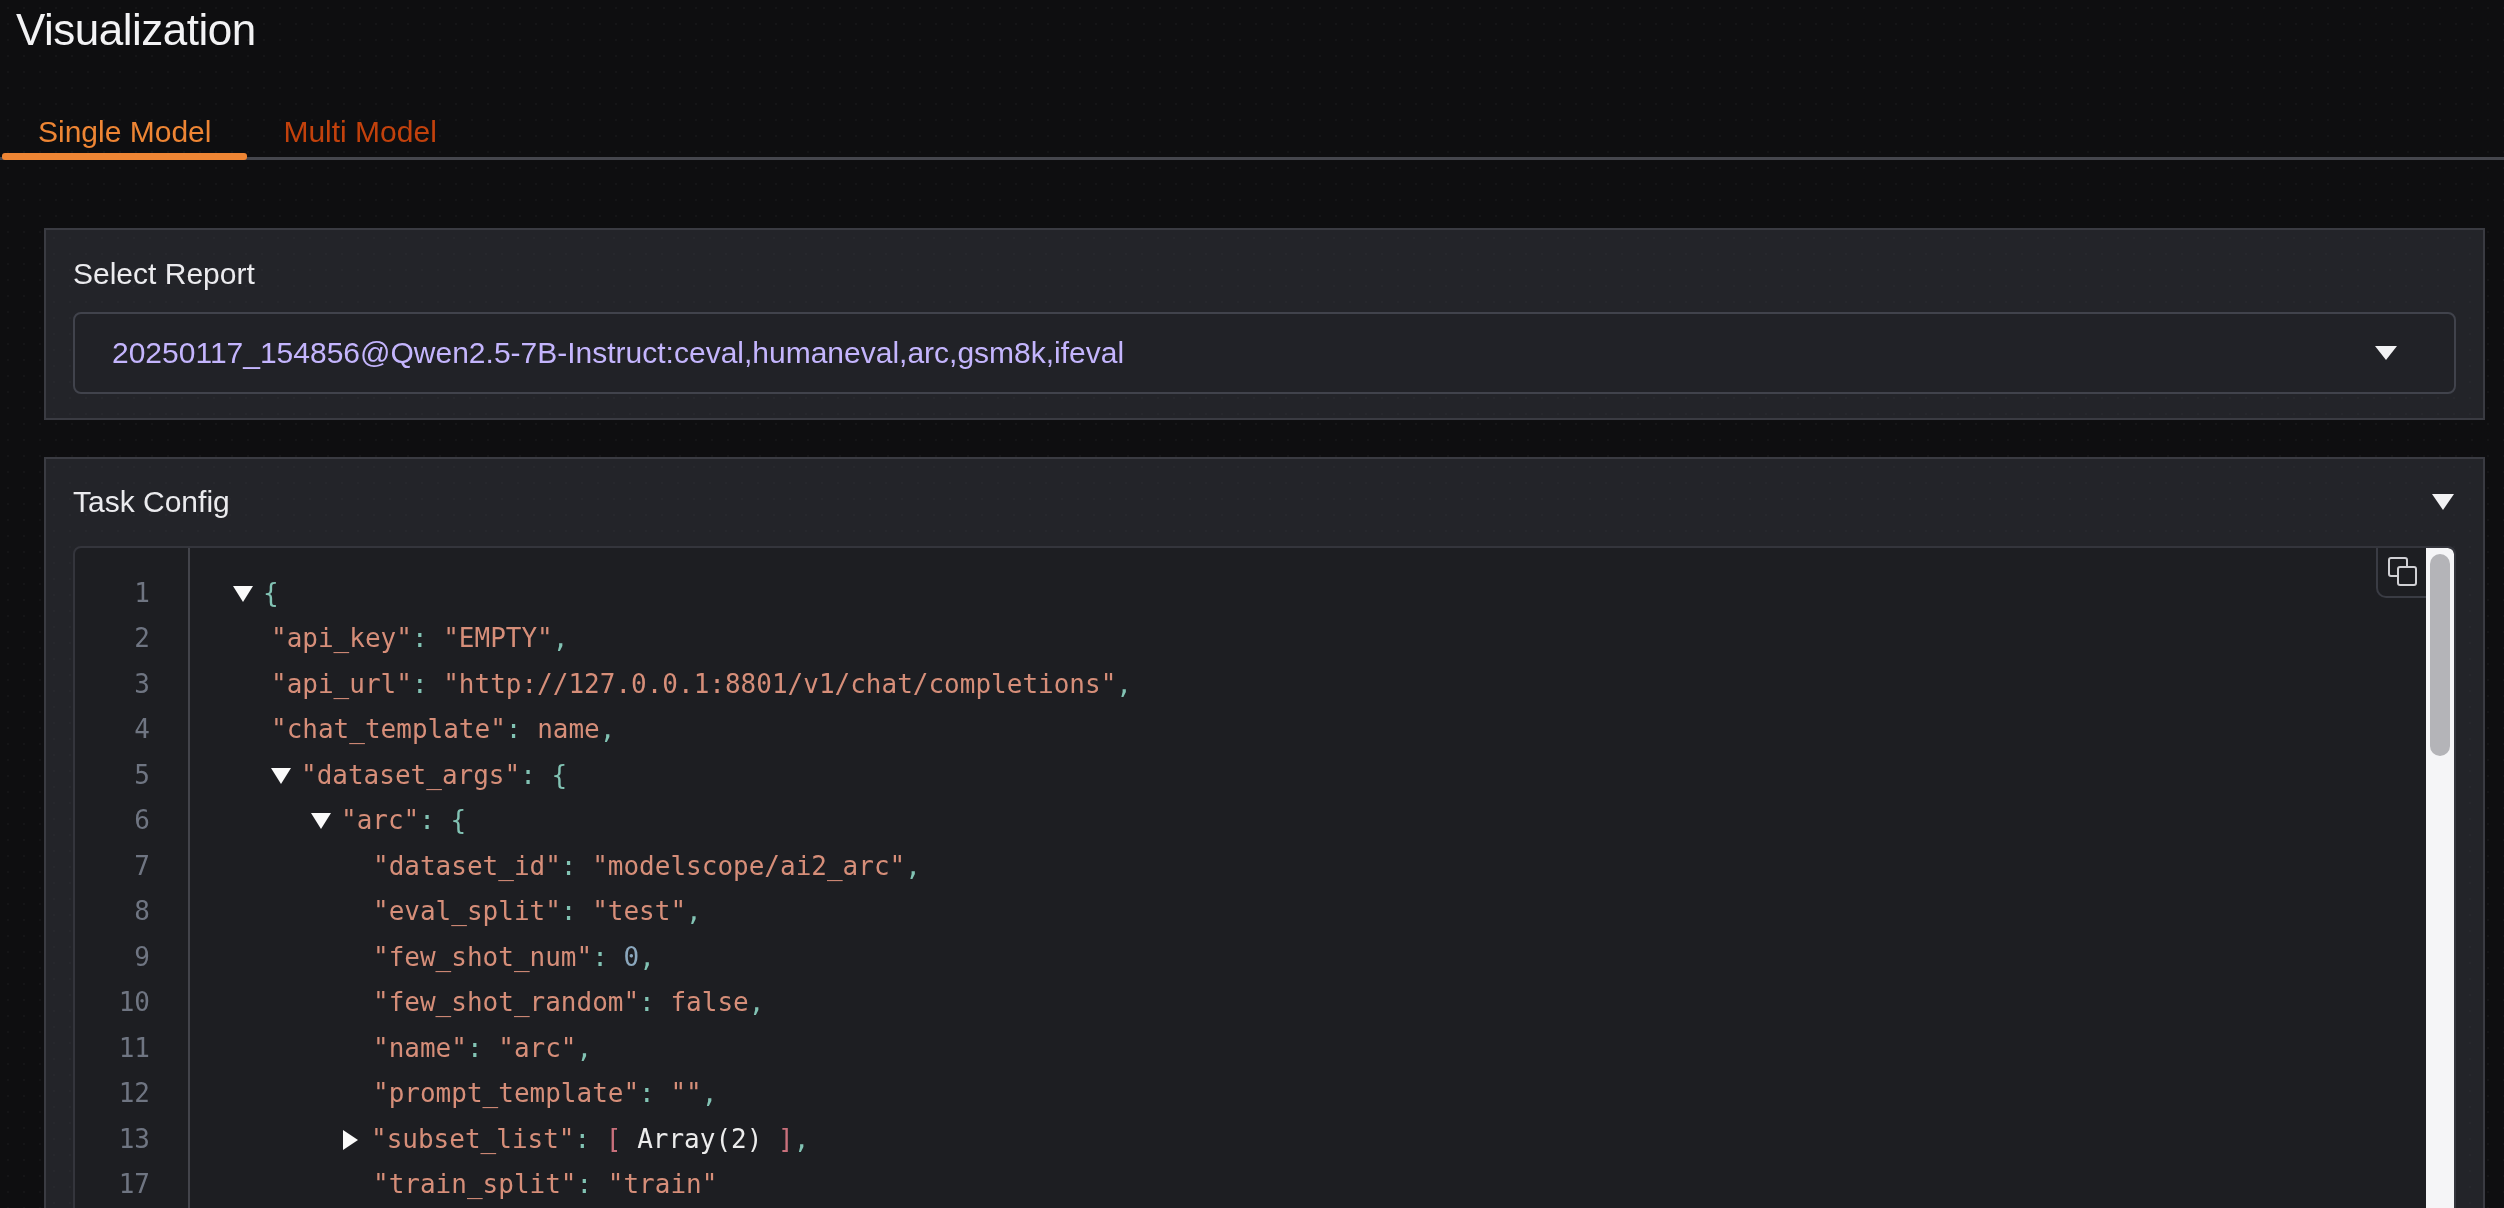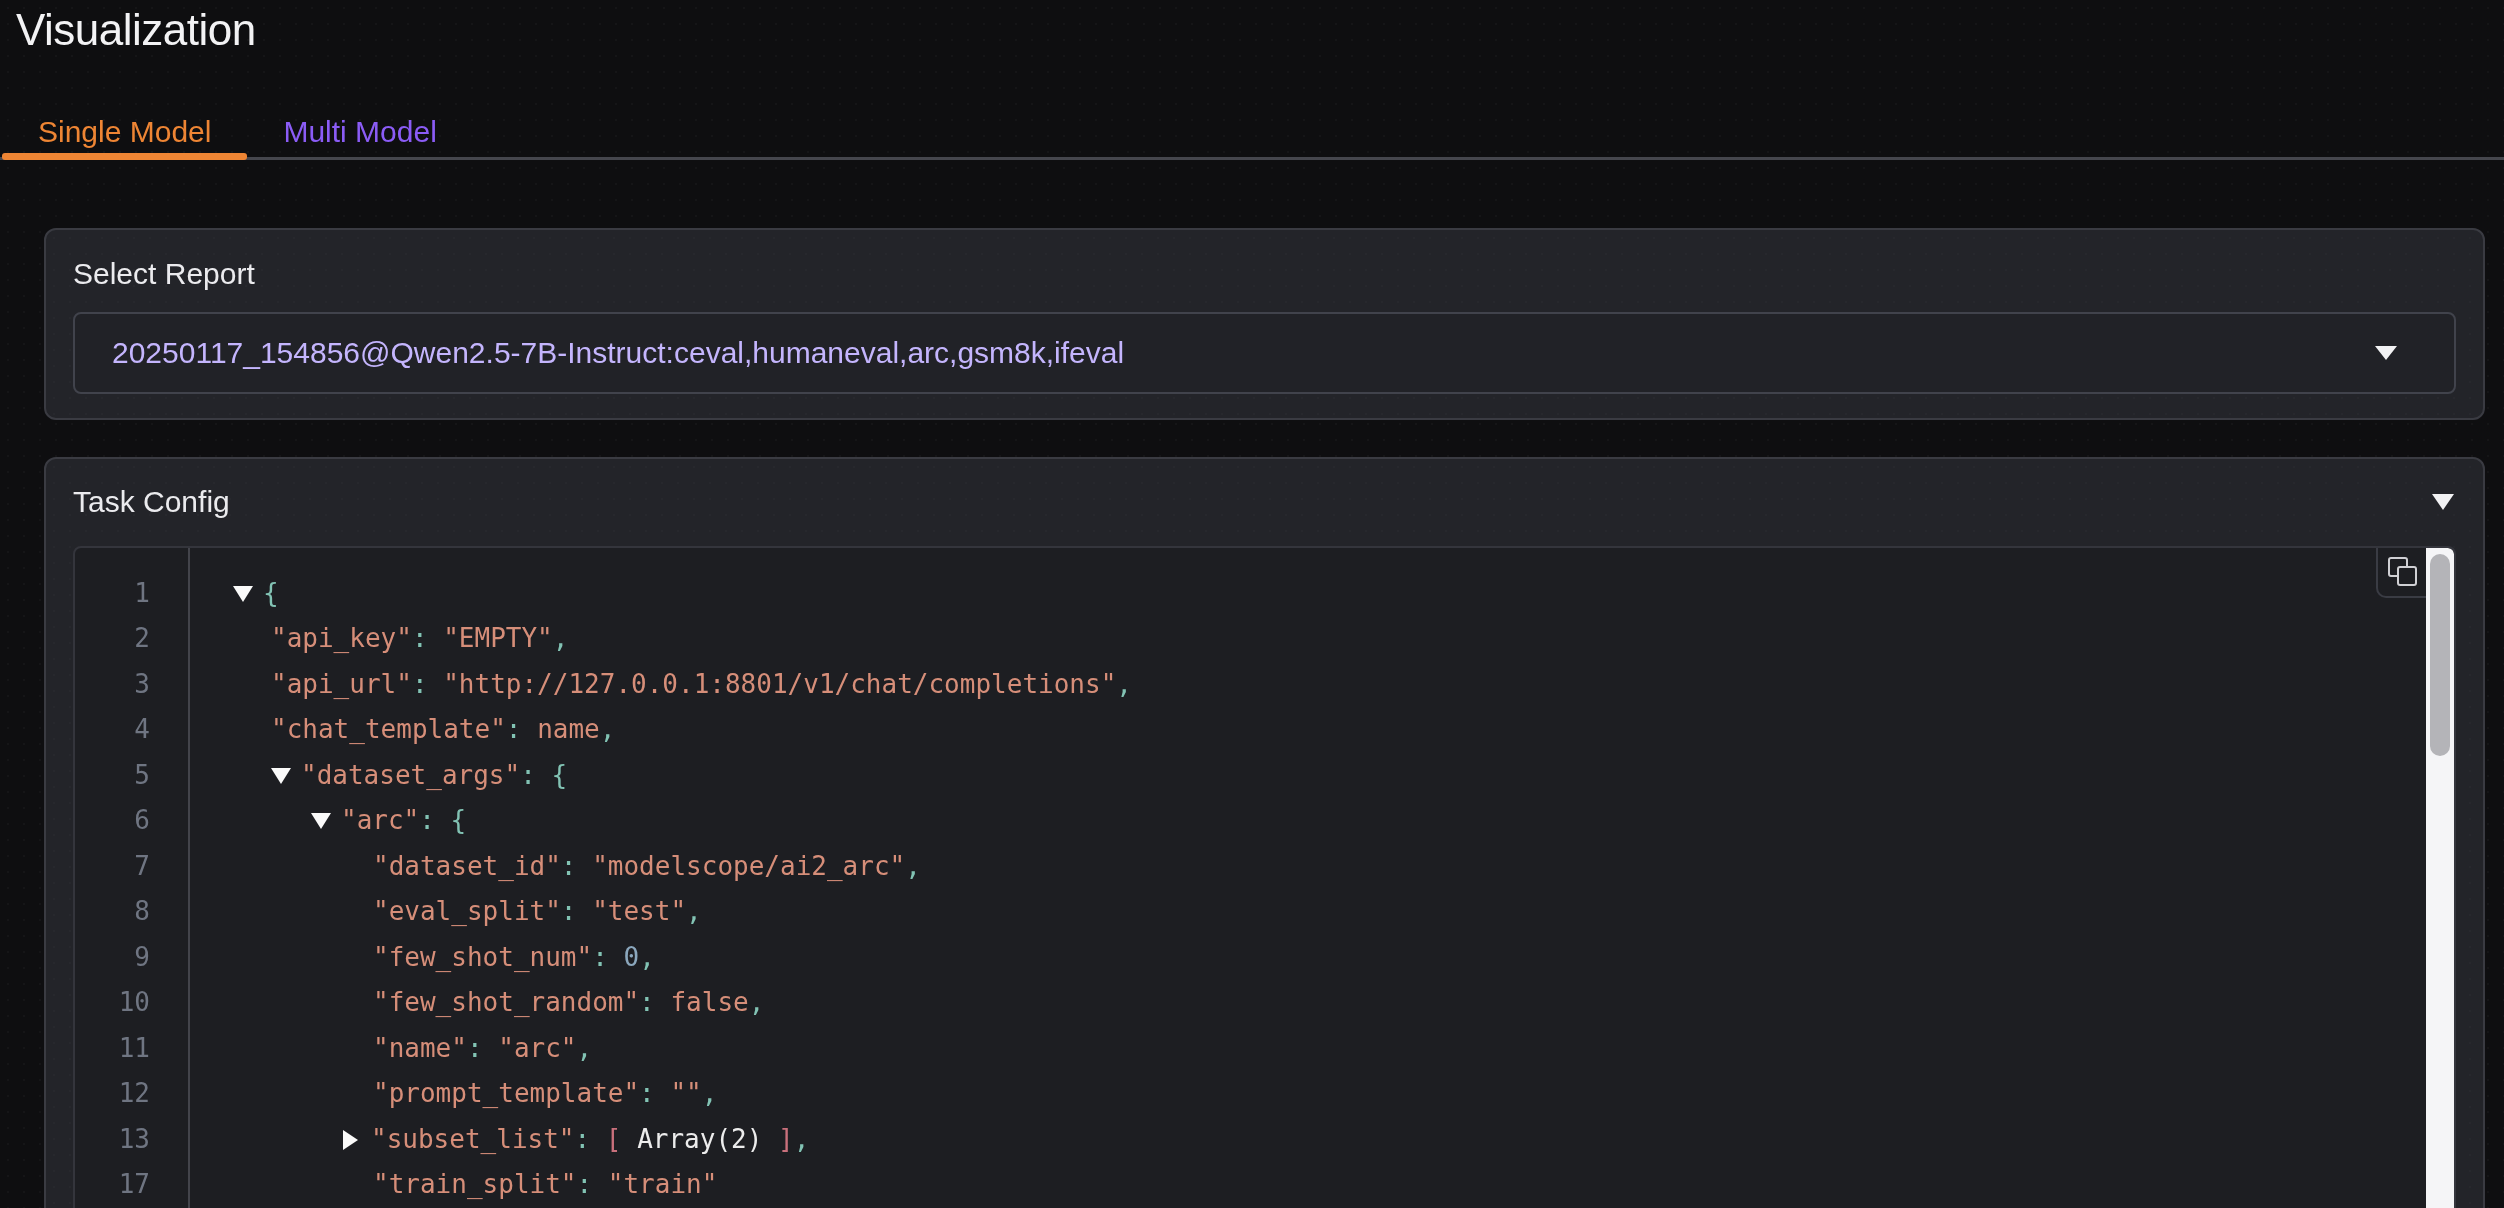--- a/index.html
+++ b/index.html
@@ -36,35 +36,35 @@
     margin-top:50px;
     padding-left:2px;
     display:flex;
     border-bottom:3px solid #45464d;
   }
   .tab{
     position:relative;
     height:50px;
     padding:0 36px;
     display:flex;align-items:center;
-    font-size:30px;color:#8b5cf6;
+    font-size:30px;color:#c2410c;
     cursor:pointer;
   }
   .tab.active{color:var(--accent-orange);}
   .tab.active::after{
     content:"";position:absolute;left:0;right:0;bottom:-3px;height:7px;
     background:var(--accent-orange);border-radius:3px;
   }
   .panel{
     margin:0 19px 0 44px;
     background-color:var(--panel-bg);
     background-image:radial-gradient(rgba(255,255,255,0.018) 1.5px, transparent 1.5px);
     background-size:16px 16px;
     border:2px solid var(--panel-border);
-    border-radius:12px;
+    border-radius:0;
   }
   .panel.select-report{margin-top:68px;padding:26px 27px 24px;}
   .panel.task-config{margin-top:37px;padding:24px 27px 40px;}
   .panel-label{
     font-size:30px;line-height:36px;color:#ebebee;
   }
   .select-report .panel-label{margin-bottom:20px;}
   .dropdown{
     position:relative;
     height:82px;

